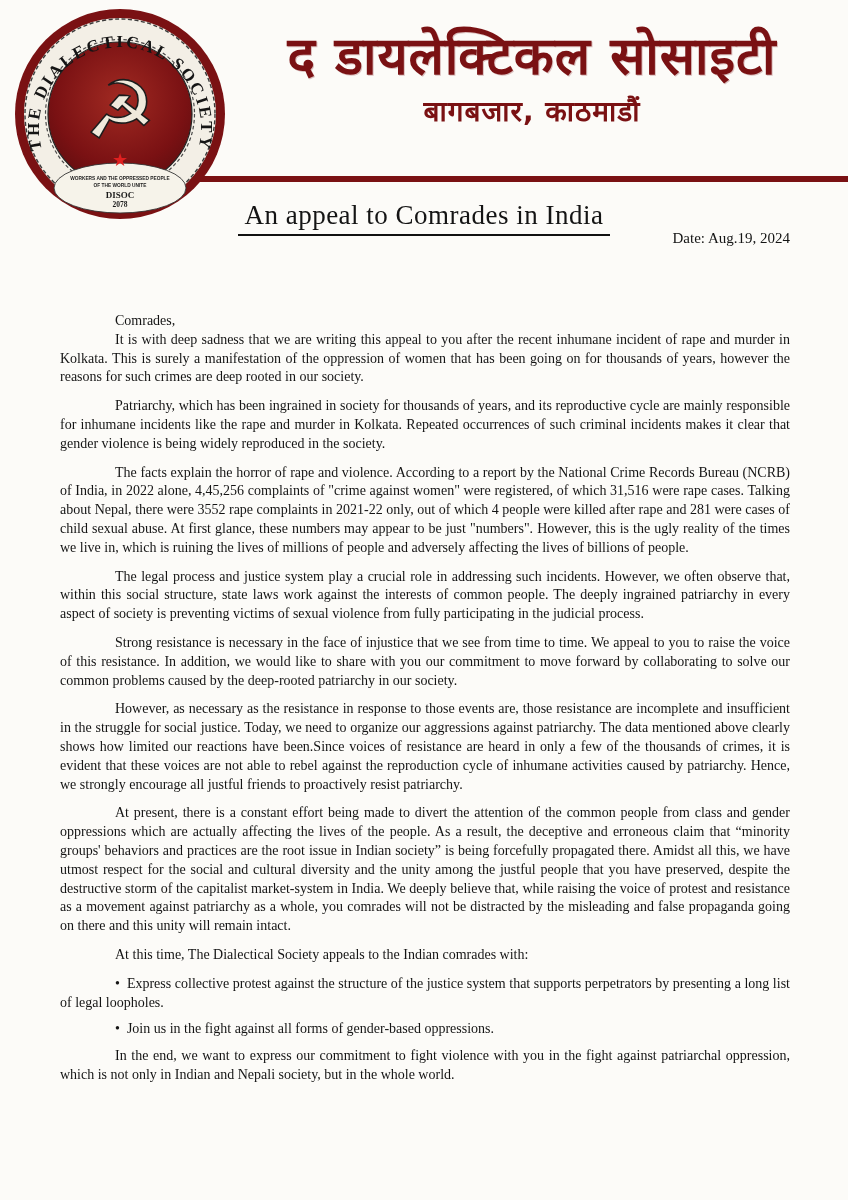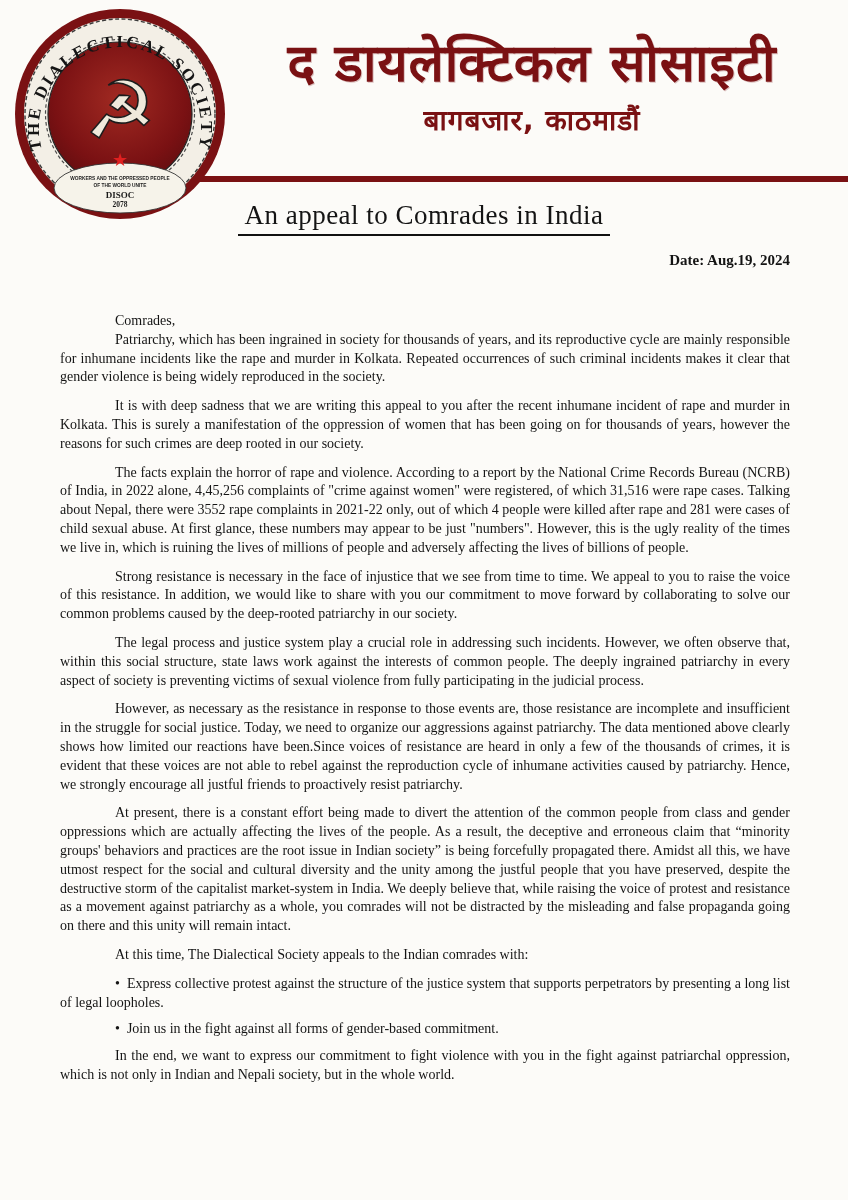--- a/index.html
+++ b/index.html
@@ -7,33 +7,33 @@
   .page{
     position:relative;width:848px;height:1200px;background:#fcfbf8;
     font-family:"Liberation Serif", serif;color:#141414;overflow:hidden;
   }
   
   .seal{position:absolute;left:14px;top:8px;width:212px;height:212px;z-index:3;}
   .header-rule{position:absolute;left:192px;top:176px;width:656px;height:6px;background:#7a1113;z-index:1;}
   .header-text{position:absolute;left:232px;top:26px;width:600px;text-align:center;z-index:2;color:#7a1113;}
   .dev-title{
     font-family:"DejaVu Sans", sans-serif;font-weight:700;font-size:52px;line-height:1.12;
-    margin:8px;letter-spacing:1px;text-shadow:1px 1px 0 rgba(120,17,19,.25);
+    margin:1px;letter-spacing:1px;text-shadow:1px 1px 0 rgba(120,17,19,.25);
   }
   .dev-sub{
     font-family:"DejaVu Sans", sans-serif;font-weight:700;font-size:28px;margin:6px 0 0;
     letter-spacing:1px;
   }
   
   .letter-title-wrap{position:absolute;top:200px;left:0;width:848px;text-align:center;z-index:2;}
   .letter-title{
     display:inline-block;font-size:27px;letter-spacing:.5px;
     border-bottom:2px solid #111;padding:0 6px 3px;
   }
-  .date-line{position:absolute;top:252px;right:58px;font-weight:700;font-size:15px;}
+  .date-line{position:absolute;top:230px;right:58px;font-weight:400;font-size:15px;}
   .body-text{
     position:absolute;top:272px;left:60px;width:730px;
     font-size:14px;line-height:18.8px;text-align:justify;margin-top:40px;
   }
   .body-text p{margin:0 0 10px;text-indent:55px;}
   .body-text p.salutation{margin:0;}
   .body-text p.bullet{margin:0 0 8px;}
   .bullet .dot{margin-right:7px;}
   .slogan{text-indent:0 !important;text-align:center;margin-top:4px !important;}
 </style>
@@ -75,33 +75,33 @@
     <div class="dev-sub">बागबजार, काठमाडौं</div>
   </div>
 
   <div class="letter-title-wrap">
     <span class="letter-title">An appeal to Comrades in India</span>
   </div>
   <div class="date-line">Date: Aug.19, 2024</div>
 
   <div class="body-text">
     <p class="salutation">Comrades,</p>
+    <p>It is with deep sadness that we are writing this appeal to you after the recent inhumane incident of rape and murder in Kolkata. This is surely a manifestation of the oppression of women that has been going on for thousands of years, however the reasons for such crimes are deep rooted in our society.</p>
     <p>Patriarchy, which has been ingrained in society for thousands of years, and its reproductive cycle are mainly responsible for inhumane incidents like the rape and murder in Kolkata. Repeated occurrences of such criminal incidents makes it clear that gender violence is being widely reproduced in the society.</p>
-    <p>It is with deep sadness that we are writing this appeal to you after the recent inhumane incident of rape and murder in Kolkata. This is surely a manifestation of the oppression of women that has been going on for thousands of years, however the reasons for such crimes are deep rooted in our society.</p>
     <p>The facts explain the horror of rape and violence. According to a report by the National Crime Records Bureau (NCRB) of India, in 2022 alone, 4,45,256 complaints of "crime against women" were registered, of which 31,516 were rape cases. Talking about Nepal, there were 3552 rape complaints in 2021-22 only, out of which 4 people were killed after rape and 281 were cases of child sexual abuse. At first glance, these numbers may appear to be just "numbers". However, this is the ugly reality of the times we live in, which is ruining the lives of millions of people and adversely affecting the lives of billions of people.</p>
+    <p>The legal process and justice system play a crucial role in addressing such incidents. However, we often observe that, within this social structure, state laws work against the interests of common people. The deeply ingrained patriarchy in every aspect of society is preventing victims of sexual violence from fully participating in the judicial process.</p>
     <p>Strong resistance is necessary in the face of injustice that we see from time to time. We appeal to you to raise the voice of this resistance. In addition, we would like to share with you our commitment to move forward by collaborating to solve our common problems caused by the deep-rooted patriarchy in our society.</p>
-    <p>The legal process and justice system play a crucial role in addressing such incidents. However, we often observe that, within this social structure, state laws work against the interests of common people. The deeply ingrained patriarchy in every aspect of society is preventing victims of sexual violence from fully participating in the judicial process.</p>
     <p>However, as necessary as the resistance in response to those events are, those resistance are incomplete and insufficient in the struggle for social justice. Today, we need to organize our aggressions against patriarchy. The data mentioned above clearly shows how limited our reactions have been.Since voices of resistance are heard in only a few of the thousands of crimes, it is evident that these voices are not able to rebel against the reproduction cycle of inhumane activities caused by patriarchy. Hence, we strongly encourage all justful friends to proactively resist patriarchy.</p>
     <p>At present, there is a constant effort being made to divert the attention of the common people from class and gender oppressions which are actually affecting the lives of the people. As a result, the deceptive and erroneous claim that “minority groups' behaviors and practices are the root issue in Indian society” is being forcefully propagated there. Amidst all this, we have utmost respect for the social and cultural diversity and the unity among the justful people that you have preserved, despite the destructive storm of the capitalist market-system in India. We deeply believe that, while raising the voice of protest and resistance as a movement against patriarchy as a whole, you comrades will not be distracted by the misleading and false propaganda going on there and this unity will remain intact.</p>
 
     <p>At this time, The Dialectical Society appeals to the Indian comrades with:</p>
 
     <p class="bullet">
       <span class="dot">•</span><span>Express collective protest against the structure of the justice system that supports perpetrators by presenting a long list of legal loopholes.</span>
     </p>
     <p class="bullet">
-      <span class="dot">•</span><span>Join us in the fight against all forms of gender-based commitment.</span>
+      <span class="dot">•</span><span>Join us in the fight against all forms of gender-based oppressions.</span>
     </p>
 
     <p>In the end, we want to express our commitment to fight violence with you in the fight against patriarchal oppression, which is not only in Indian and Nepali society, but in the whole world.</p>
   </div>
 
 </div>
 
 </body></html>

